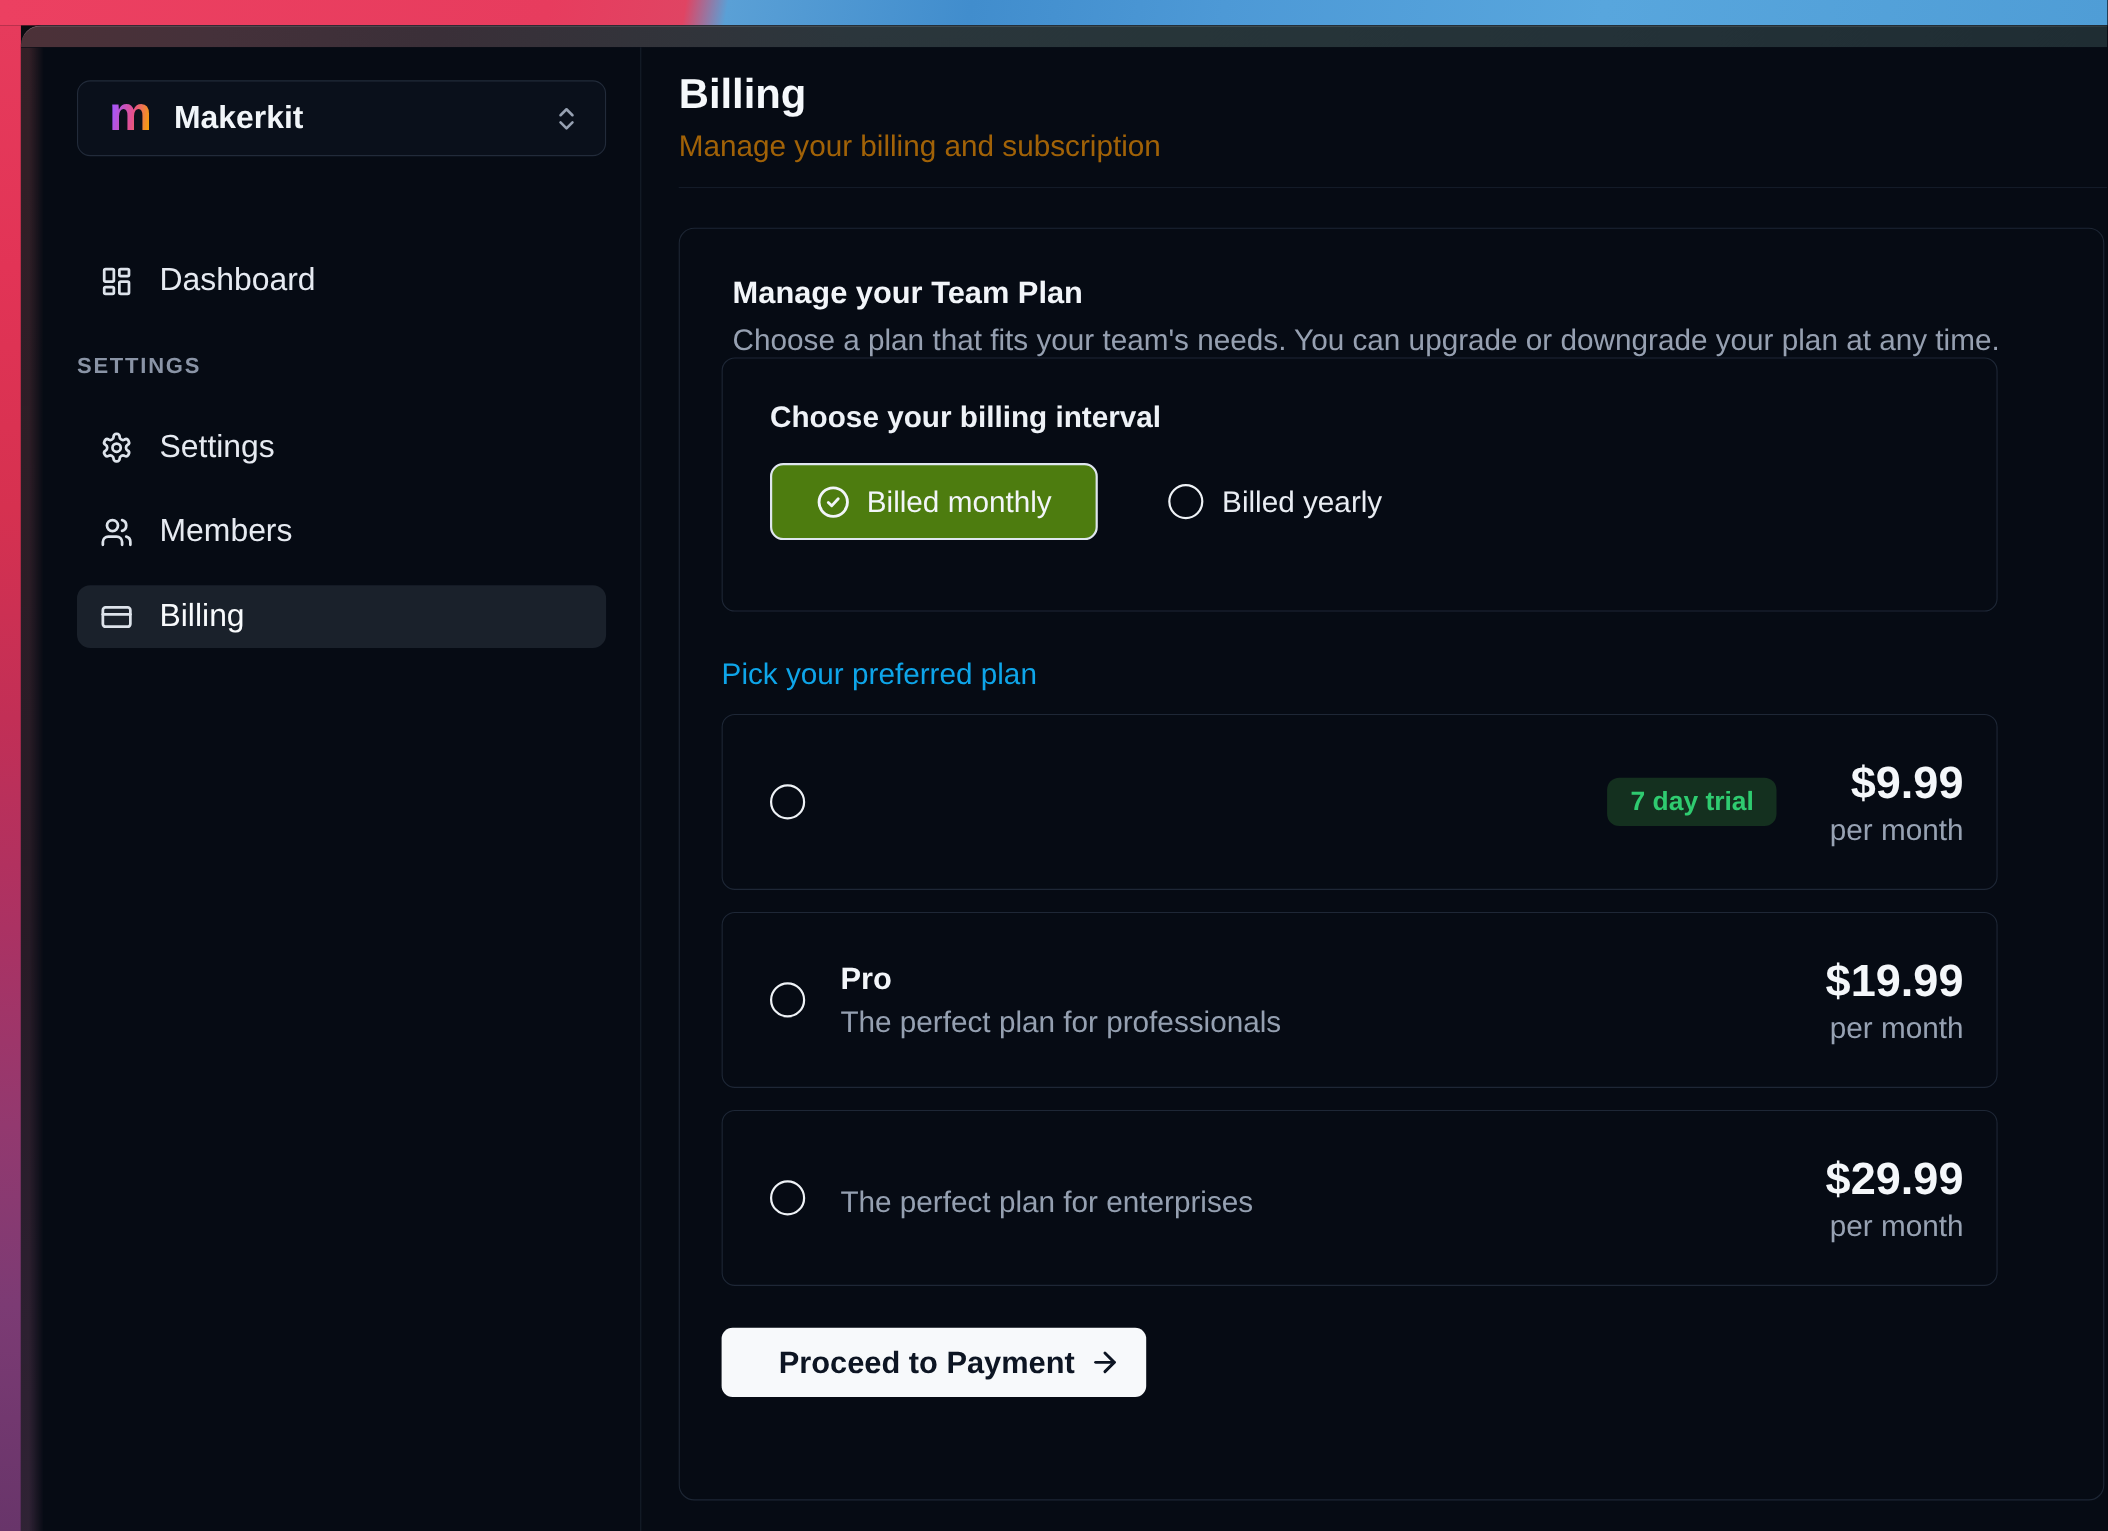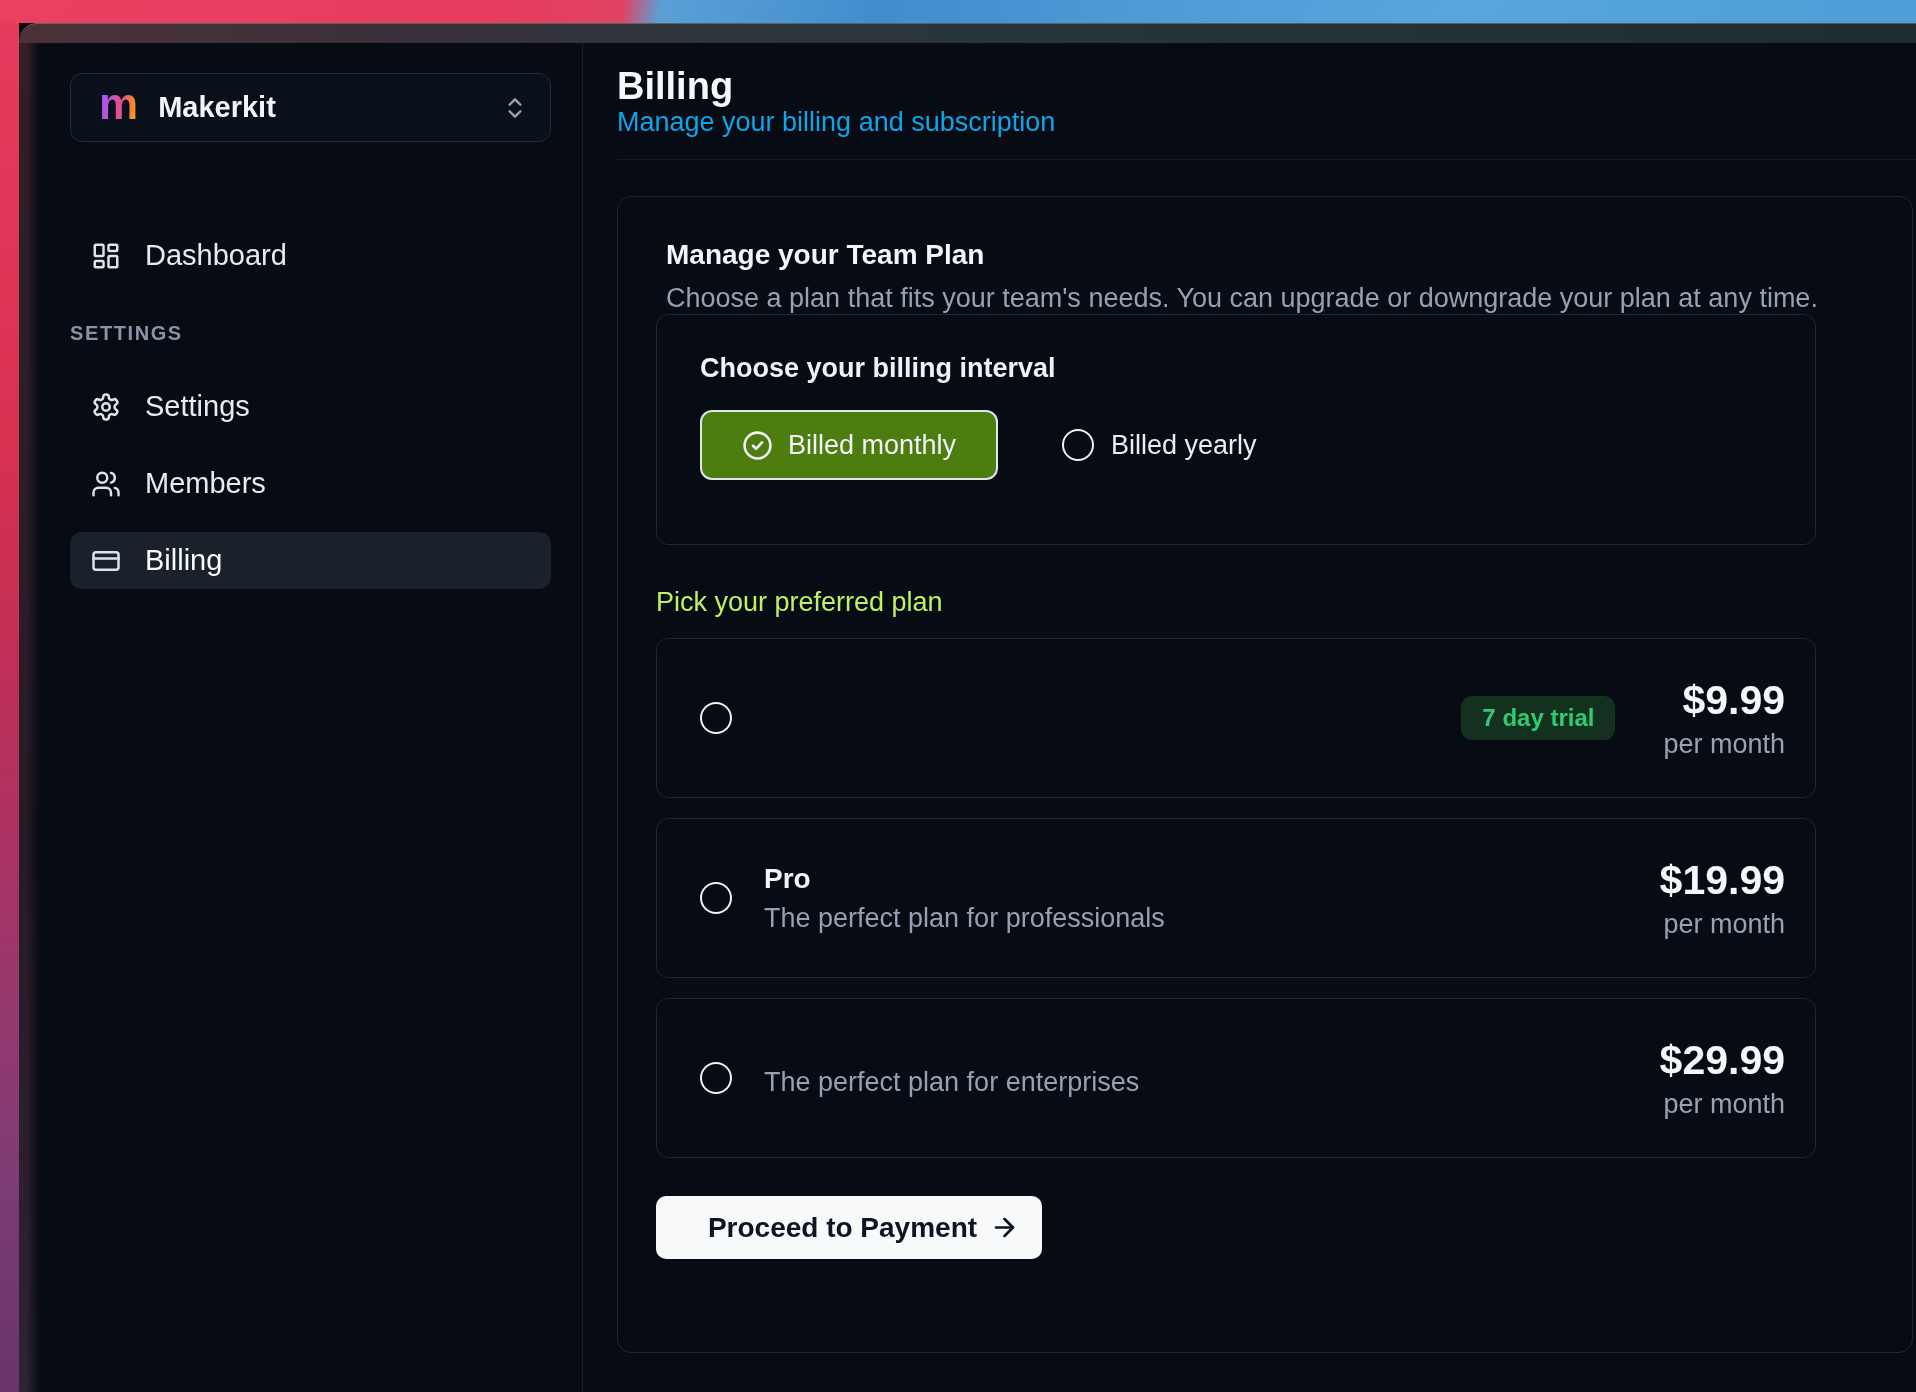--- a/index.html
+++ b/index.html
@@ -88,21 +88,21 @@
     font-size:20px; font-weight:700; letter-spacing:1.6px;
     color:#8a94a6;
     padding-left:0;
   }
   .nav-item + .nav-item { margin-top:20px; }
 
   
   .main { flex:1; min-width:0; padding-left:34px; }
   .page-header { padding:22px 0 21px 0; border-bottom:1px solid #131b28; }
   .page-title { font-size:38px; font-weight:700; color:#f5f8fb; line-height:42px; }
-  .page-subtitle { font-size:27px; color:#0ea5e9; margin-top:0; }
+  .page-subtitle { font-size:27px; color:#a16207; margin-top:11px; }
 
   .outer-card {
     margin:36px 3px 0 0;
     border:1px solid #1d2634; border-radius:14px;
     padding:42px 10px 52px 38px;
     height:1157px;
   }
   .card-title { margin-left:10px; font-size:28px; font-weight:700; color:#f2f5f9; }
   .card-desc  { margin-left:10px; font-size:27px; color:#96a0b1; margin-top:12px; }
 
@@ -125,21 +125,21 @@
   .interval-yearly {
     margin-left:64px; display:flex; align-items:center; gap:17px;
     font-size:27px; color:#e9edf3; cursor:pointer;
   }
   .radio-circle {
     width:32px; height:32px; border-radius:50%;
     border:2.5px solid #eef2f6; flex:0 0 auto;
     cursor:pointer;
   }
 
-  .plans-label { margin-top:42px; font-size:27px; font-weight:500; color:#bef264; }
+  .plans-label { margin-top:42px; font-size:27px; font-weight:500; color:#0ea5e9; }
 
   .plan-card {
     width:1160px; height:160px; margin-top:20px;
     border:1px solid #1e2736; border-radius:12px;
     display:flex; align-items:center;
     padding:0 30px 0 43px;
     cursor:pointer;
   }
   .plan-card:first-of-type { margin-top:18px; }
   .plan-radio { margin-right:32px; }

